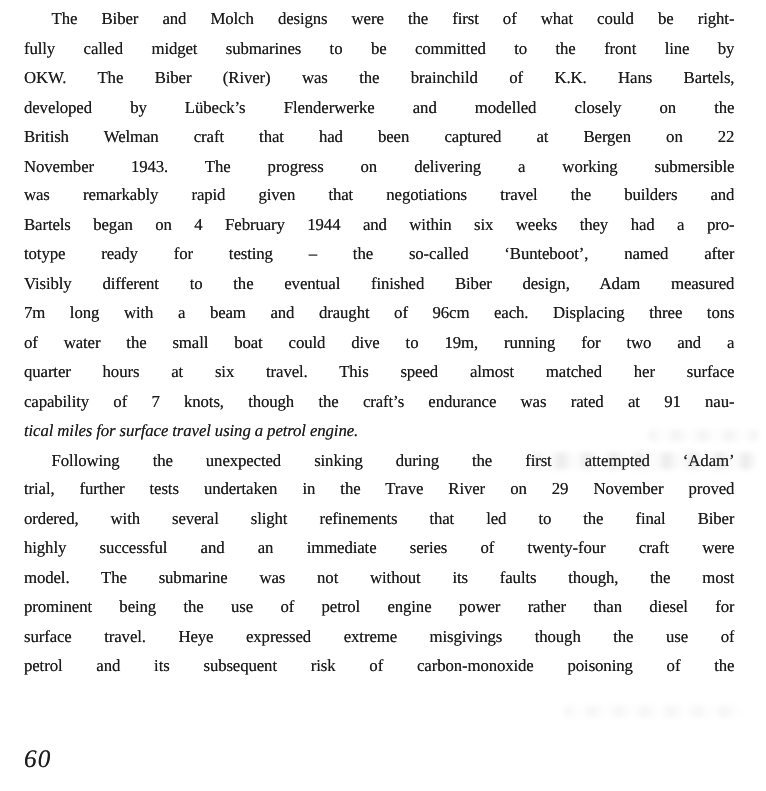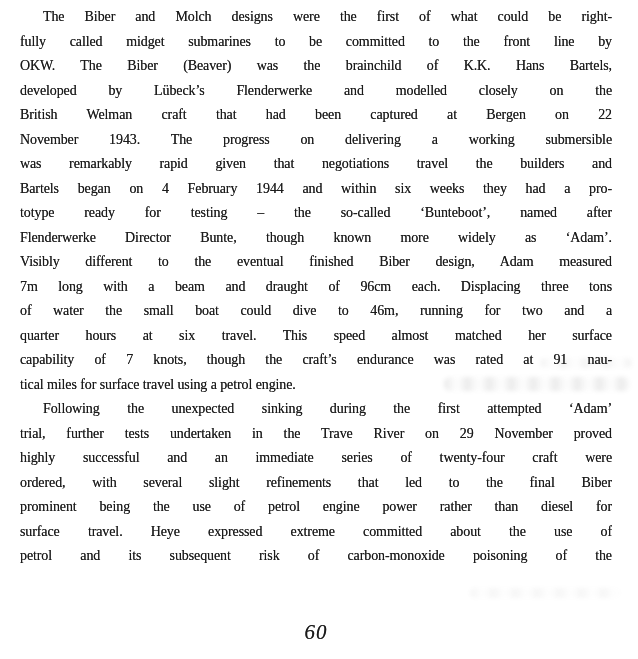--- a/index.html
+++ b/index.html
@@ -32,20 +32,21 @@
     white-space: normal;
     overflow: hidden;
     text-shadow: 0 0 0.45px rgba(20,20,20,0.75);
   }
   .line.indent {
     text-indent: 23px;
   }
   .line.flush-left {
     text-align: right;
     text-align-last: left;
+    font-style: italic;
   }
   .scan-artifact {
     position: absolute;
     background: repeating-linear-gradient(
       90deg,
       rgba(90,90,90,0.35) 0px,
       rgba(150,150,150,0.15) 9px,
       rgba(200,200,200,0.05) 14px,
       rgba(110,110,110,0.30) 22px
     );
@@ -55,53 +56,53 @@
     pointer-events: none;
   }
   .artifact-1 { left: 444px; top: 377px; width: 186px; height: 14px; }
   .artifact-2 { left: 540px; top: 358px; width: 92px;  height: 10px; opacity: 0.22; }
   .artifact-3 { left: 470px; top: 588px; width: 150px; height: 10px; opacity: 0.18; }
   .page-number {
     position: absolute;
     left: 20px;
     width: 592px;
     top: 620px;
-    text-align: center;
+    text-align: left;
     font-style: italic;
     font-size: 21px;
     letter-spacing: 1px;
     text-shadow: 0 0 0.4px rgba(20,20,20,0.7);
   }
 </style>
 </head>
 <body>
 
 <div class="page">
   <div class="text-block" id="text-block">
       <div class="line indent">The Biber and Molch designs were the first of what could be right-</div>
       <div class="line">fully called midget submarines to be committed to the front line by</div>
-      <div class="line">OKW. The Biber (Beaver) was the brainchild of K.K. Hans Bartels,</div>
+      <div class="line">OKW. The Biber (River) was the brainchild of K.K. Hans Bartels,</div>
       <div class="line">developed by Lübeck’s Flenderwerke and modelled closely on the</div>
       <div class="line">British Welman craft that had been captured at Bergen on 22</div>
       <div class="line">November 1943. The progress on delivering a working submersible</div>
       <div class="line">was remarkably rapid given that negotiations travel the builders and</div>
       <div class="line">Bartels began on 4 February 1944 and within six weeks they had a pro-</div>
       <div class="line">totype ready for testing – the so-called ‘Bunteboot’, named after</div>
-      <div class="line">Flenderwerke Director Bunte, though known more widely as ‘Adam’.</div>
       <div class="line">Visibly different to the eventual finished Biber design, Adam measured</div>
       <div class="line">7m long with a beam and draught of 96cm each. Displacing three tons</div>
-      <div class="line">of water the small boat could dive to 46m, running for two and a</div>
+      <div class="line">of water the small boat could dive to 19m, running for two and a</div>
       <div class="line">quarter hours at six travel. This speed almost matched her surface</div>
       <div class="line">capability of 7 knots, though the craft’s endurance was rated at 91 nau-</div>
       <div class="line flush-left">tical miles for surface travel using a petrol engine.</div>
       <div class="line indent">Following the unexpected sinking during the first attempted ‘Adam’</div>
       <div class="line">trial, further tests undertaken in the Trave River on 29 November proved</div>
+      <div class="line">ordered, with several slight refinements that led to the final Biber</div>
       <div class="line">highly successful and an immediate series of twenty-four craft were</div>
-      <div class="line">ordered, with several slight refinements that led to the final Biber</div>
+      <div class="line">model. The submarine was not without its faults though, the most</div>
       <div class="line">prominent being the use of petrol engine power rather than diesel for</div>
-      <div class="line">surface travel. Heye expressed extreme committed about the use of</div>
+      <div class="line">surface travel. Heye expressed extreme misgivings though the use of</div>
       <div class="line">petrol and its subsequent risk of carbon-monoxide poisoning of the</div>
     </div>
   <div class="scan-artifact artifact-1"></div>
   <div class="scan-artifact artifact-2"></div>
   <div class="scan-artifact artifact-3"></div>
   <div class="page-number">60</div>
 </div>
 
 </body></html>

